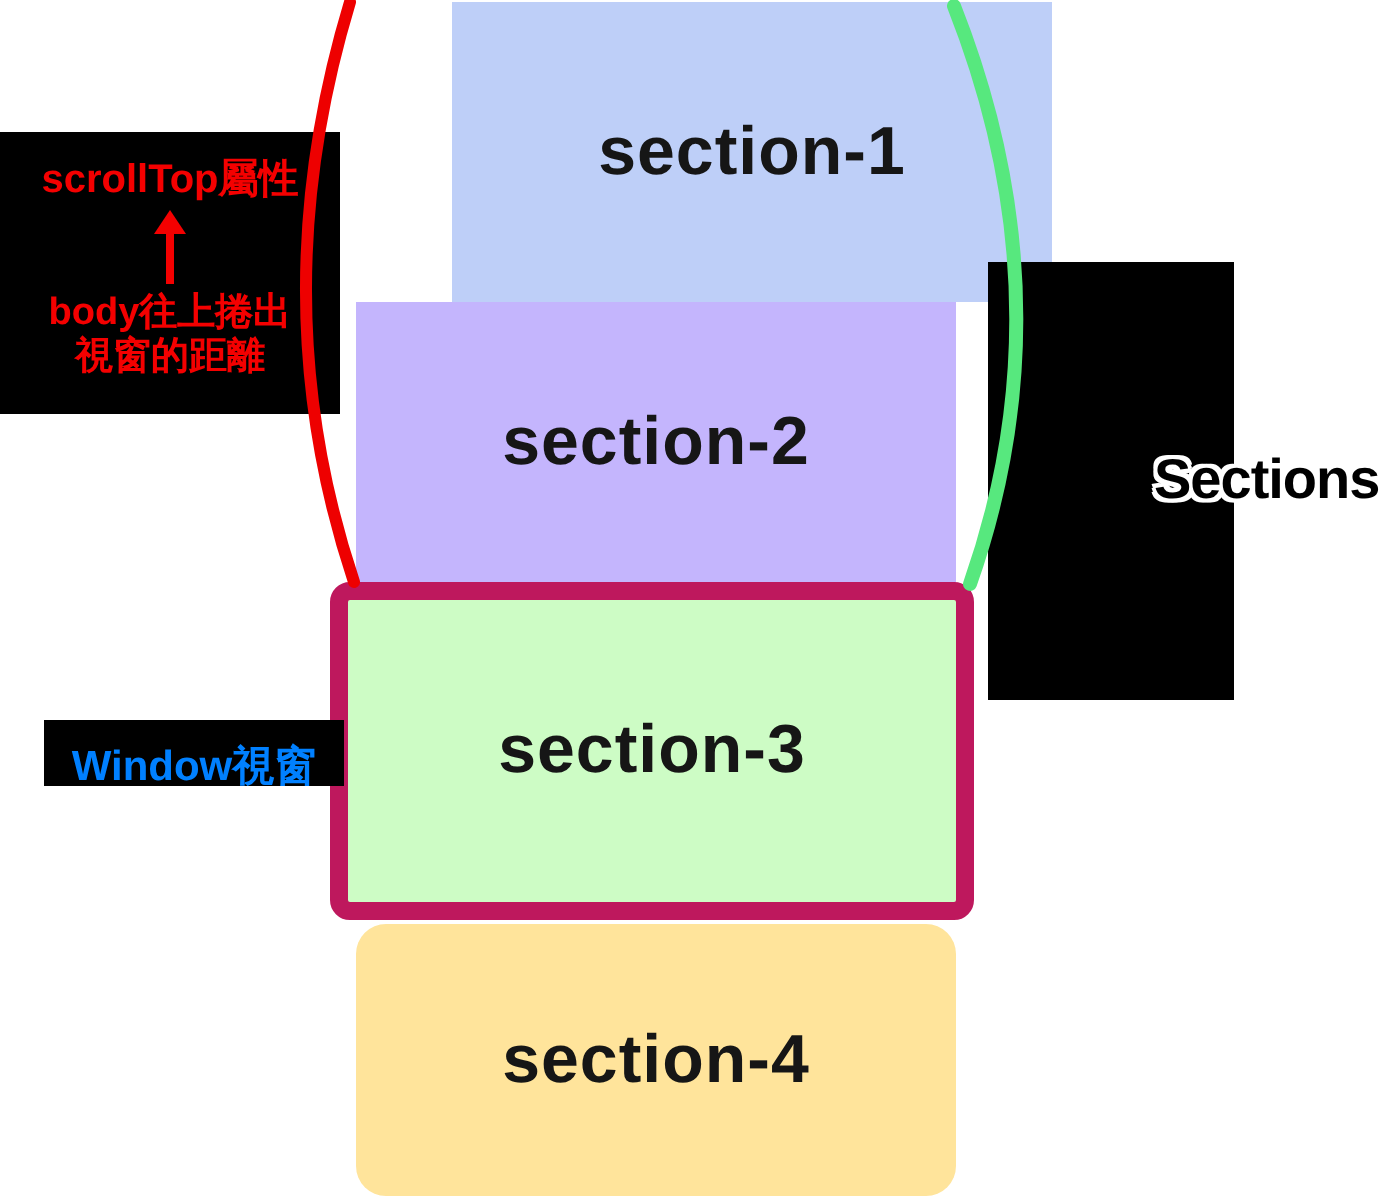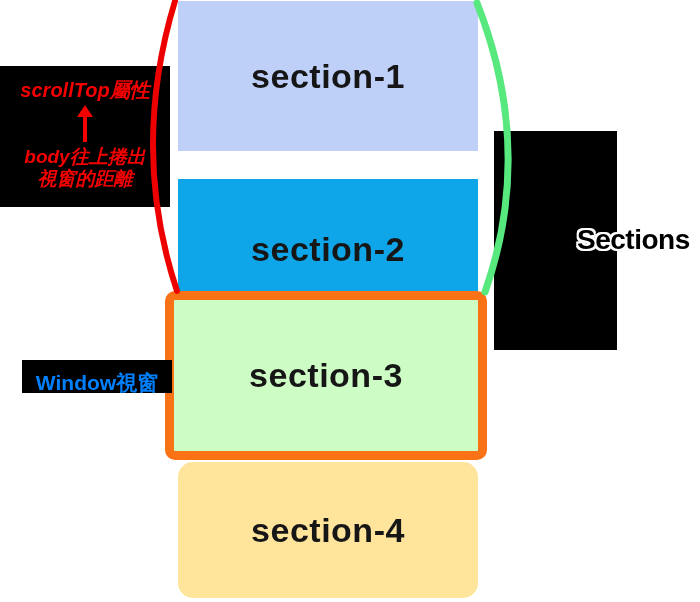--- a/index.html
+++ b/index.html
@@ -7,37 +7,37 @@
     position:relative;width:700px;height:602px;background:#ffffff;
     overflow:hidden;font-family:"Liberation Sans", sans-serif;
   }
   
   .section{
     position:absolute;left:178px;width:300px;
     display:flex;align-items:center;justify-content:center;
     font-size:34px;font-weight:700;color:#161616;letter-spacing:0.5px;
     z-index:5;
   }
-  #section-1{top:1px;height:150px;}
+  #section-1{top:1px;height:150px;margin-left:48px;}
   #section-2{top:151px;height:141px;}
   #section-4{top:462px;height:136px;}
   
   .window-frame{
     position:absolute;left:165px;top:291px;width:322px;height:169px;
-    box-sizing:border-box;border:9px solid #f97316;border-radius:10px;
+    box-sizing:border-box;border:9px solid #be185d;border-radius:10px;
     display:flex;align-items:center;justify-content:center;
     font-size:34px;font-weight:700;color:#161616;letter-spacing:0.5px;
     z-index:8;
   }
   
   .scrolltop-box{
     position:absolute;left:0;top:66px;width:170px;height:141px;
     background:#000;z-index:10;text-align:center;
     display:flex;flex-direction:column;align-items:center;
-    padding-top:13px;box-sizing:border-box;font-style:italic;
+    padding-top:13px;box-sizing:border-box;
   }
   .scrolltop-title{font-size:20px;font-weight:700;line-height:1.1;white-space:nowrap;}
   .up-arrow{position:relative;width:16px;height:38px;margin:4px 0 3px 0;}
   .up-arrow .head{
     position:absolute;left:50%;top:0;transform:translateX(-50%);
     width:0;height:0;border-left:8px solid transparent;border-right:8px solid transparent;
     border-bottom:12px solid currentColor;
   }
   .up-arrow .shaft{
     position:absolute;left:50%;top:10px;transform:translateX(-50%);
@@ -64,21 +64,21 @@
 </style>
 </head>
 <body>
 
 <div class="canvas">
 
   <div class="section" id="section-1" style="background-color: rgb(190, 207, 248);">
     <span>section-1</span>
   </div>
 
-  <div class="section" id="section-2" style="background-color: #0ea5e9; margin-top: 28px;">
+  <div class="section" id="section-2" style="background-color: #c4b5fd;">
     <span>section-2</span>
   </div>
 
   <div class="window-frame" style="background-color: rgb(205, 252, 197);">
     <span>section-3</span>
   </div>
 
   <div class="section" id="section-4" style="background-color: rgb(255, 228, 155); border-radius: 15px;">
     <span>section-4</span>
   </div>

